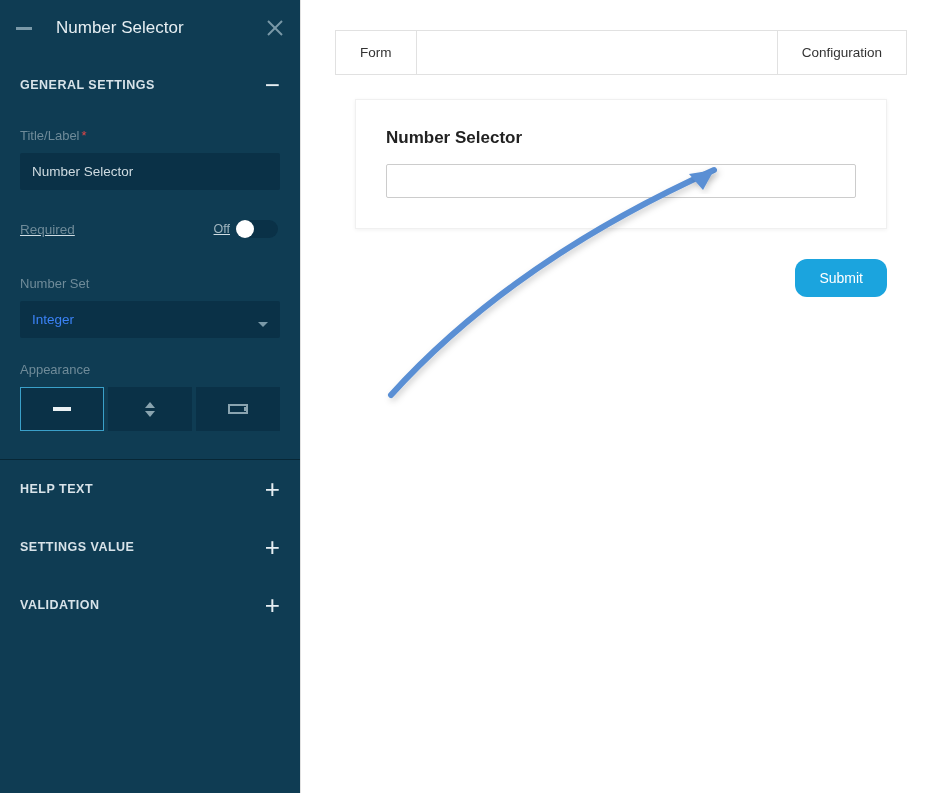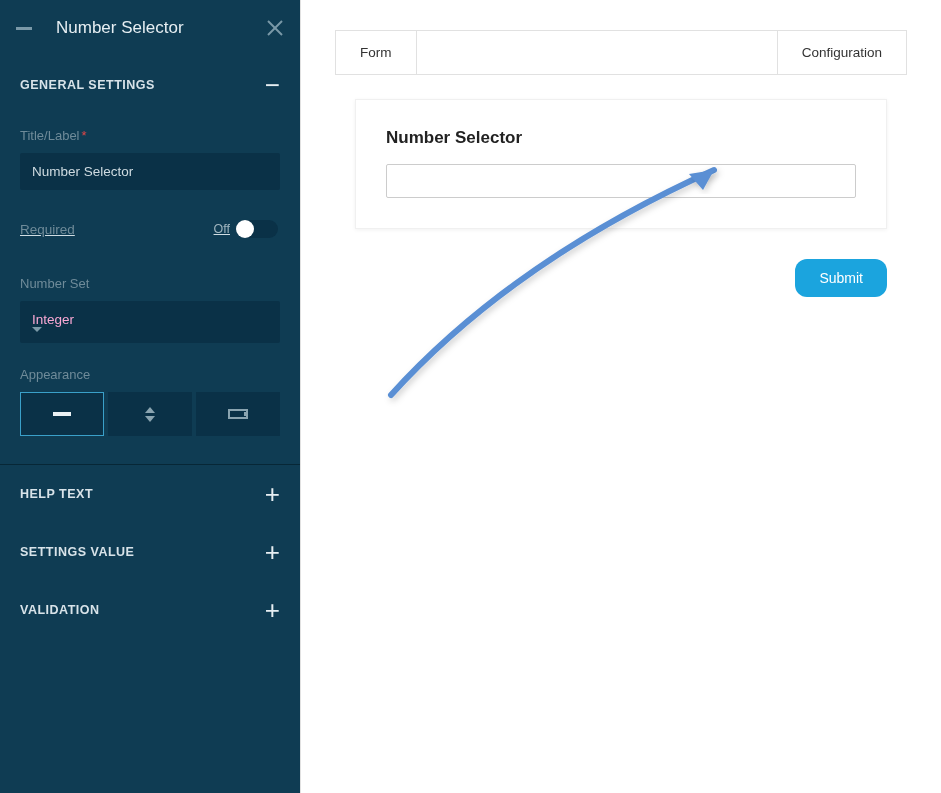--- a/index.html
+++ b/index.html
@@ -117,29 +117,28 @@
       background: #fff;
       border-radius: 50%;
       position: absolute;
       left: 0;
       top: 0;
     }
     .select-box {
       width: 100%;
       background: #0a3147;
       border: none;
-      color: #f9a8d4;
+      color: #3b82f6;
       font-size: 13.5px;
       padding: 11px 12px;
       border-radius: 2px;
       display: flex;
       justify-content: space-between;
-      align-items: flex-start;
-      cursor: pointer;
-      flex-direction: column;
+      align-items: flex-end;
+      cursor: pointer;
     }
     .caret-down {
       width: 0; height: 0;
       border-left: 5px solid transparent;
       border-right: 5px solid transparent;
       border-top: 5px solid #7a99a8;
     }
     .appearance-row {
       display: flex;
       gap: 4px;

